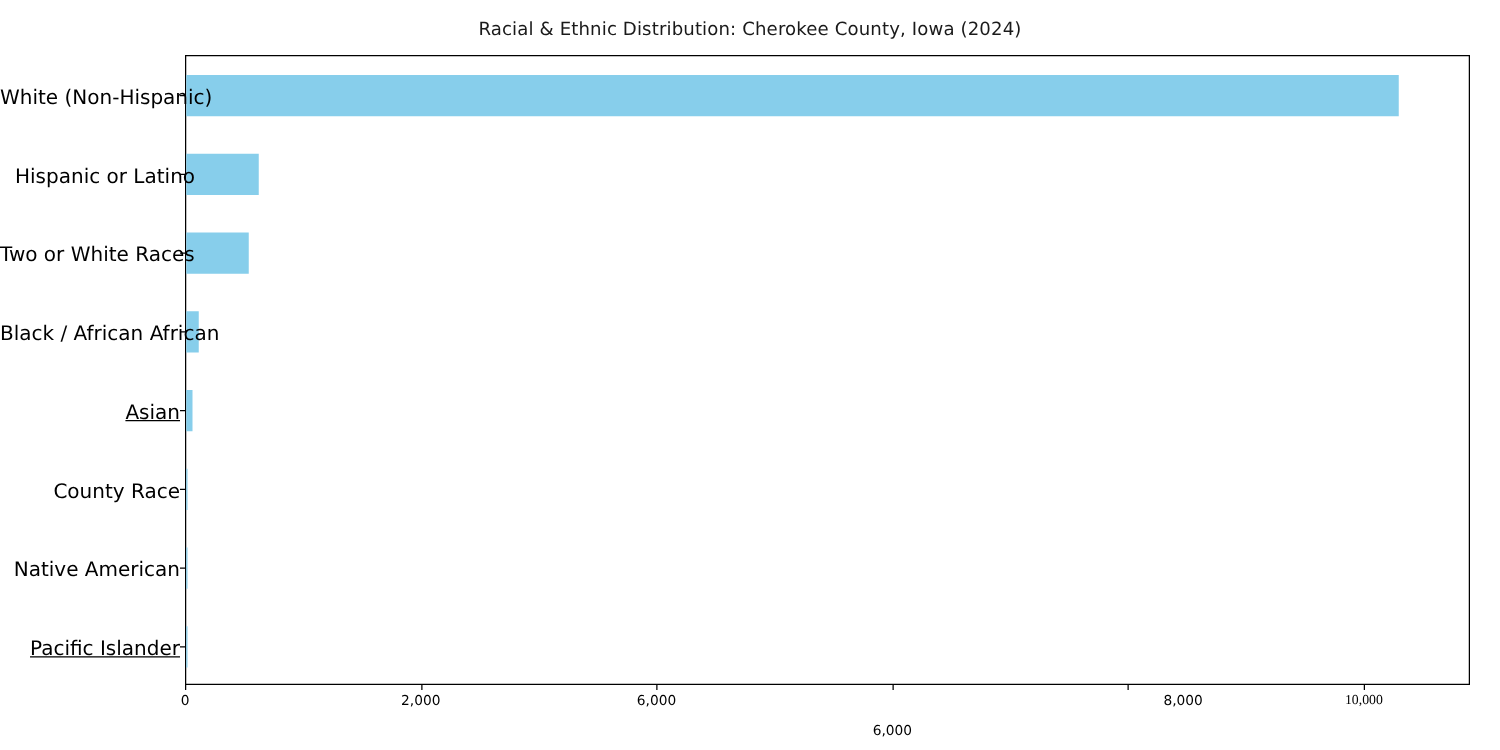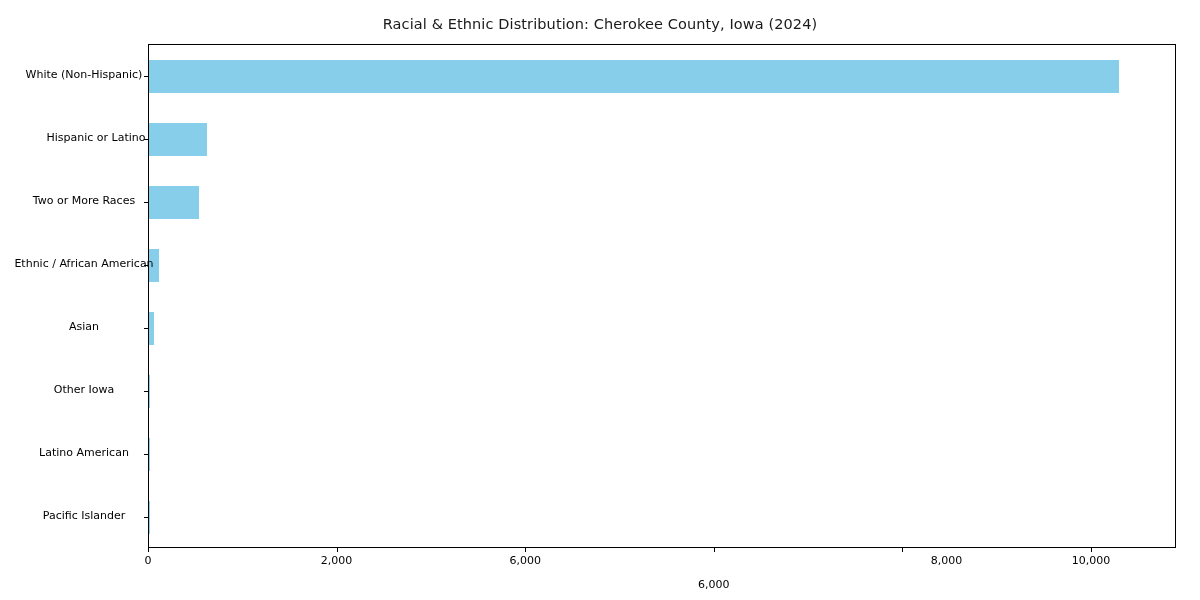--- a/index.html
+++ b/index.html
@@ -46,24 +46,24 @@
     top: 0;
     width: 100%;
     height: 100%;
   }
   .bar {
     position: absolute;
     background: #87ceeb;
   }
   .ytick-row {
     position: absolute;
-    left: 12px;
+    left: 0;
     width: 144px;
-    text-align: center;
-    font-size: 11px;
+    text-align: right;
+    font-size: 16px;
     color: #000000;
     white-space: nowrap;
   }
   .ytick-mark {
     position: absolute;
     left: 144px;
     width: 4px;
     height: 1px;
     background: #000000;
   }
@@ -102,41 +102,41 @@
         <div class="bar" style="left: 0px; top: 393.12px; width: 0.754495px; height: 32.76px; background: rgb(135, 206, 235);"></div>
         <div class="bar" style="left: 0px; top: 456.12px; width: 0.282936px; height: 32.76px; background: rgb(135, 206, 235);"></div>
       </div>
   </div>
 
   <div id="y-axis">
       <div class="ytick-row" style="top: 67.5px; padding-right: 8px;">White (Non-Hispanic)</div>
       <div class="ytick-mark" style="top: 75.5px;"></div>
       <div class="ytick-row" style="top: 130.5px; padding-right: 8px; padding-left: 12px;">Hispanic or Latino</div>
       <div class="ytick-mark" style="top: 138.5px;"></div>
-      <div class="ytick-row" style="top: 193.5px; padding-right: 8px;">Two or More Races</div>
+      <div class="ytick-row" style="top: 193.5px; padding-right: 8px;">Two or White Races</div>
       <div class="ytick-mark" style="top: 201.5px;"></div>
-      <div class="ytick-row" style="top: 256.5px; padding-right: 8px;">Ethnic / African American</div>
+      <div class="ytick-row" style="top: 256.5px; padding-right: 8px;">Black / African African</div>
       <div class="ytick-mark" style="top: 264.5px;"></div>
-      <div class="ytick-row" style="top: 319.5px; padding-right: 8px;">Asian</div>
+      <div class="ytick-row" style="top: 319.5px; padding-right: 8px; text-decoration: underline;">Asian</div>
       <div class="ytick-mark" style="top: 327.5px;"></div>
-      <div class="ytick-row" style="top: 382.5px; padding-right: 8px;">Other Iowa</div>
+      <div class="ytick-row" style="top: 382.5px; padding-right: 8px;">County Race</div>
       <div class="ytick-mark" style="top: 390.5px;"></div>
-      <div class="ytick-row" style="top: 445.5px; padding-right: 8px;">Latino American</div>
+      <div class="ytick-row" style="top: 445.5px; padding-right: 8px;">Native American</div>
       <div class="ytick-mark" style="top: 453.5px;"></div>
-      <div class="ytick-row" style="top: 508.5px; padding-right: 8px;">Pacific Islander</div>
+      <div class="ytick-row" style="top: 508.5px; padding-right: 8px; text-decoration: underline;">Pacific Islander</div>
       <div class="ytick-mark" style="top: 516.5px;"></div>
     </div>
   <div id="x-axis">
       <div class="xtick-mark" style="left: 148px;"></div>
       <div class="xtick-row" style="left: 148px;">0</div>
       <div class="xtick-mark" style="left: 336.624px;"></div>
       <div class="xtick-row" style="left: 336.624px;">2,000</div>
       <div class="xtick-mark" style="left: 525.248px;"></div>
       <div class="xtick-row" style="left: 525.248px;">6,000</div>
       <div class="xtick-mark" style="left: 713.872px;"></div>
       <div class="xtick-row" style="left: 713.872px; margin-top: 24px;">6,000</div>
       <div class="xtick-mark" style="left: 902.495px;"></div>
       <div class="xtick-row" style="left: 902.495px; margin-left: 44px;">8,000</div>
       <div class="xtick-mark" style="left: 1091.12px;"></div>
-      <div class="xtick-row" style="left: 1091.12px;">10,000</div>
+      <div class="xtick-row" style="left: 1091.12px; font-family: Liberation Serif, serif;">10,000</div>
     </div>
 
 </div>
 
 </body></html>

